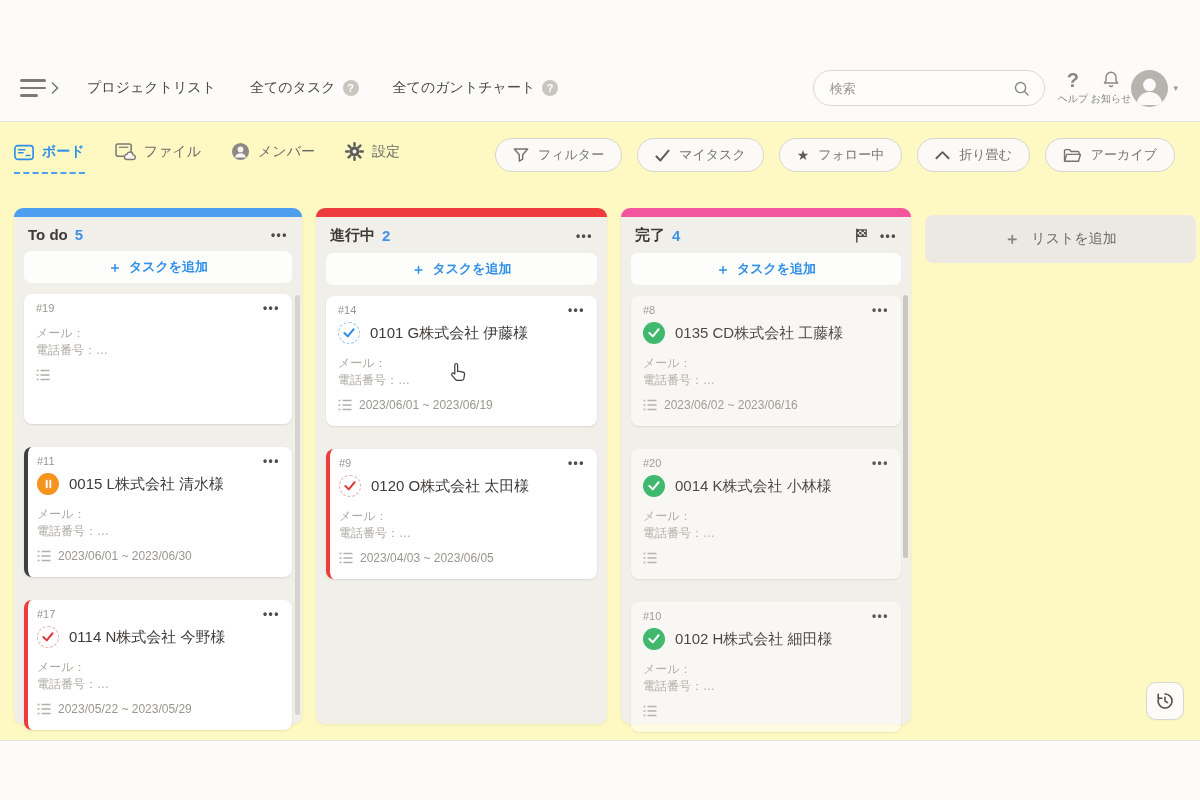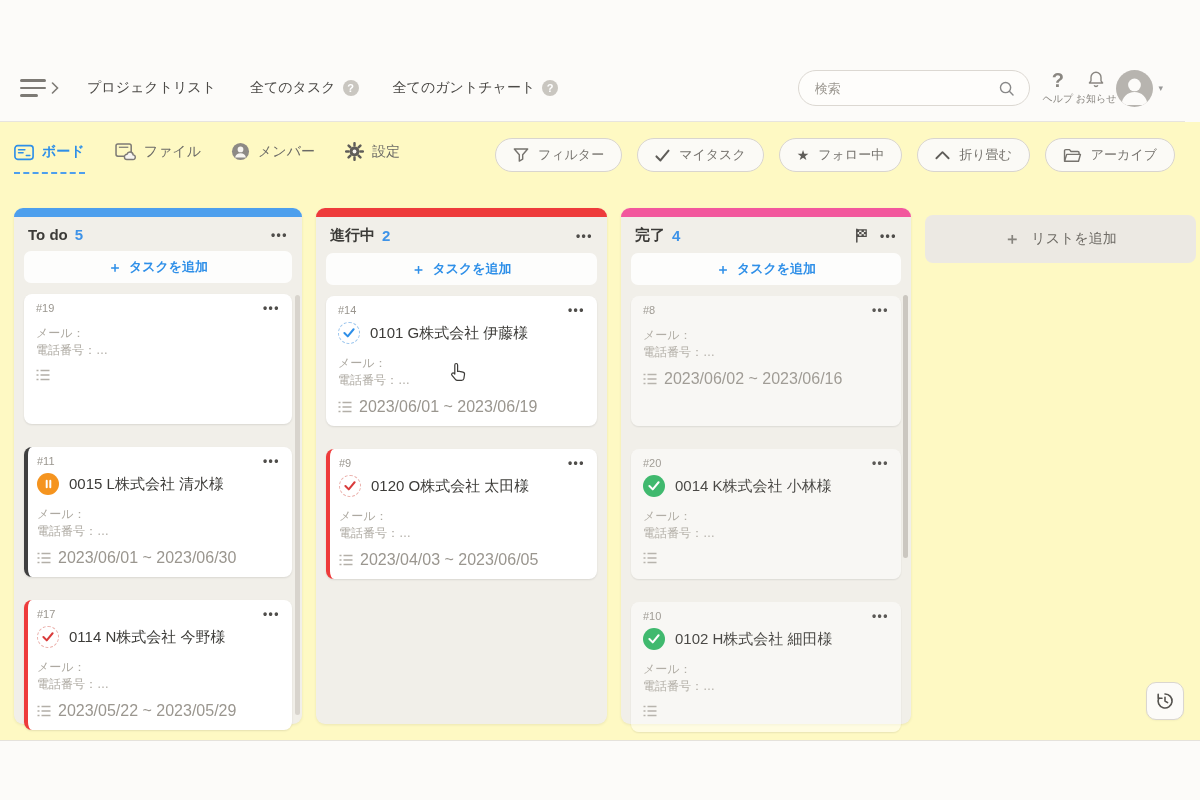--- a/index.html
+++ b/index.html
@@ -5,21 +5,21 @@
   html,body{margin:0;padding:0;}
   body{
     width:1200px;height:800px;position:relative;overflow:hidden;
     background:#FCFBF9;
     font-family:"Liberation Sans","DejaVu Sans",sans-serif;
     -webkit-font-smoothing:antialiased;
   }
   svg{display:block;}
 
   
-  .topbar{position:absolute;top:0;left:0;right:15px;height:121px;background:#FCFBF9;border-bottom:1px solid #E7E4DF;}
+  .topbar{position:absolute;top:0;left:0;right:0;height:121px;background:#FCFBF9;border-bottom:1px solid #E7E4DF;}
   .topbar-inner{position:absolute;left:20px;right:22px;top:66px;height:44px;display:flex;align-items:center;}
   .menu-btn{display:flex;align-items:center;gap:5px;margin-right:28px;cursor:pointer;}
   .menu-lines{display:flex;flex-direction:column;gap:5px;}
   .menu-lines i{display:block;height:2.4px;background:#7d7a75;border-radius:2px;}
   .menu-lines i:nth-child(1){width:26px;}
   .menu-lines i:nth-child(2){width:26px;}
   .menu-lines i:nth-child(3){width:18px;}
   .crumbs{display:flex;align-items:center;gap:34px;font-size:14px;color:#4c4a47;}
   .crumb{display:flex;align-items:center;cursor:pointer;}
   .qbadge{width:16px;height:16px;border-radius:50%;background:#C9C6C0;color:#fff;font-size:11px;font-weight:bold;
@@ -75,21 +75,21 @@
   .card.done{background:rgba(255,255,255,.55);opacity:.92;}
   .card-top{display:flex;justify-content:space-between;align-items:center;font-size:11px;color:#9a968f;}
   .card-title{display:flex;align-items:center;gap:10px;margin-top:6px;}
   .status{width:22px;height:22px;border-radius:50%;flex:0 0 22px;display:flex;align-items:center;justify-content:center;box-sizing:border-box;cursor:pointer;}
   .st-blue{border:1.6px dashed #9CC6EE;color:#2E8FE8;background:#fff;}
   .st-red{border:1.6px dashed #EBB0AB;color:#D93B3B;background:#fff;}
   .st-green{background:#31B564;color:#fff;}
   .st-orange{background:#F5941F;color:#fff;}
   .title-text{font-size:15px;color:#3d3c39;}
   .card-meta{margin-top:11px;font-size:12px;color:#ADA9A1;line-height:17px;}
-  .card-foot{margin-top:9px;display:flex;align-items:center;gap:7px;font-size:16px;color:#9a968f;min-height:14px;}
+  .card-foot{margin-top:9px;display:flex;align-items:center;gap:7px;font-size:12px;color:#9a968f;min-height:14px;}
 
   
   .add-list{position:absolute;left:925px;top:93px;width:271px;height:48px;background:#ECE9E3;border-radius:8px;
             display:flex;align-items:center;justify-content:center;gap:11px;color:#6f6c66;font-size:14px;cursor:pointer;}
   .plus-gray{color:#87847e;font-size:16px;font-weight:bold;line-height:1;}
   .plus-blue{font-size:14px;font-weight:bold;line-height:1;}
 
   
   .thumb{position:absolute;width:5px;border-radius:3px;background:#D8D4CD;cursor:pointer;}
   .thumb1{left:295px;top:173px;height:420px;}
@@ -415,20 +415,28 @@
       <span class="plus-blue">＋</span>
       <span>タスクを追加</span>
     </div>
     <div class="cards">
 
       <article class="card done">
         <div class="card-top">
           <span>#8</span>
           <span class="more">•••</span>
         </div>
+        <div class="card-title">
+          <span class="status st-green">
+            <svg width="12" height="10" viewBox="0 0 14 12">
+                <path d="M1.5 6l4 4 7-8.5" fill="none" stroke="#fff" stroke-width="2.4" stroke-linecap="round" stroke-linejoin="round"></path>
+              </svg>
+          </span>
+          <span class="title-text">0135 CD株式会社 工藤様</span>
+        </div>
         <div class="card-meta">
           <div>メール：</div>
           <div>電話番号：…</div>
         </div>
         <div class="card-foot">
           <svg width="14" height="12" viewBox="0 0 14 12">
             <path d="M.5 1.5h2M4.5 1.5h9M.5 6h2M4.5 6h9M.5 10.5h2M4.5 10.5h9" stroke="#b3afa8" stroke-width="1.4"></path>
           </svg>
           <span>2023/06/02 ~ 2023/06/16</span>
         </div>

